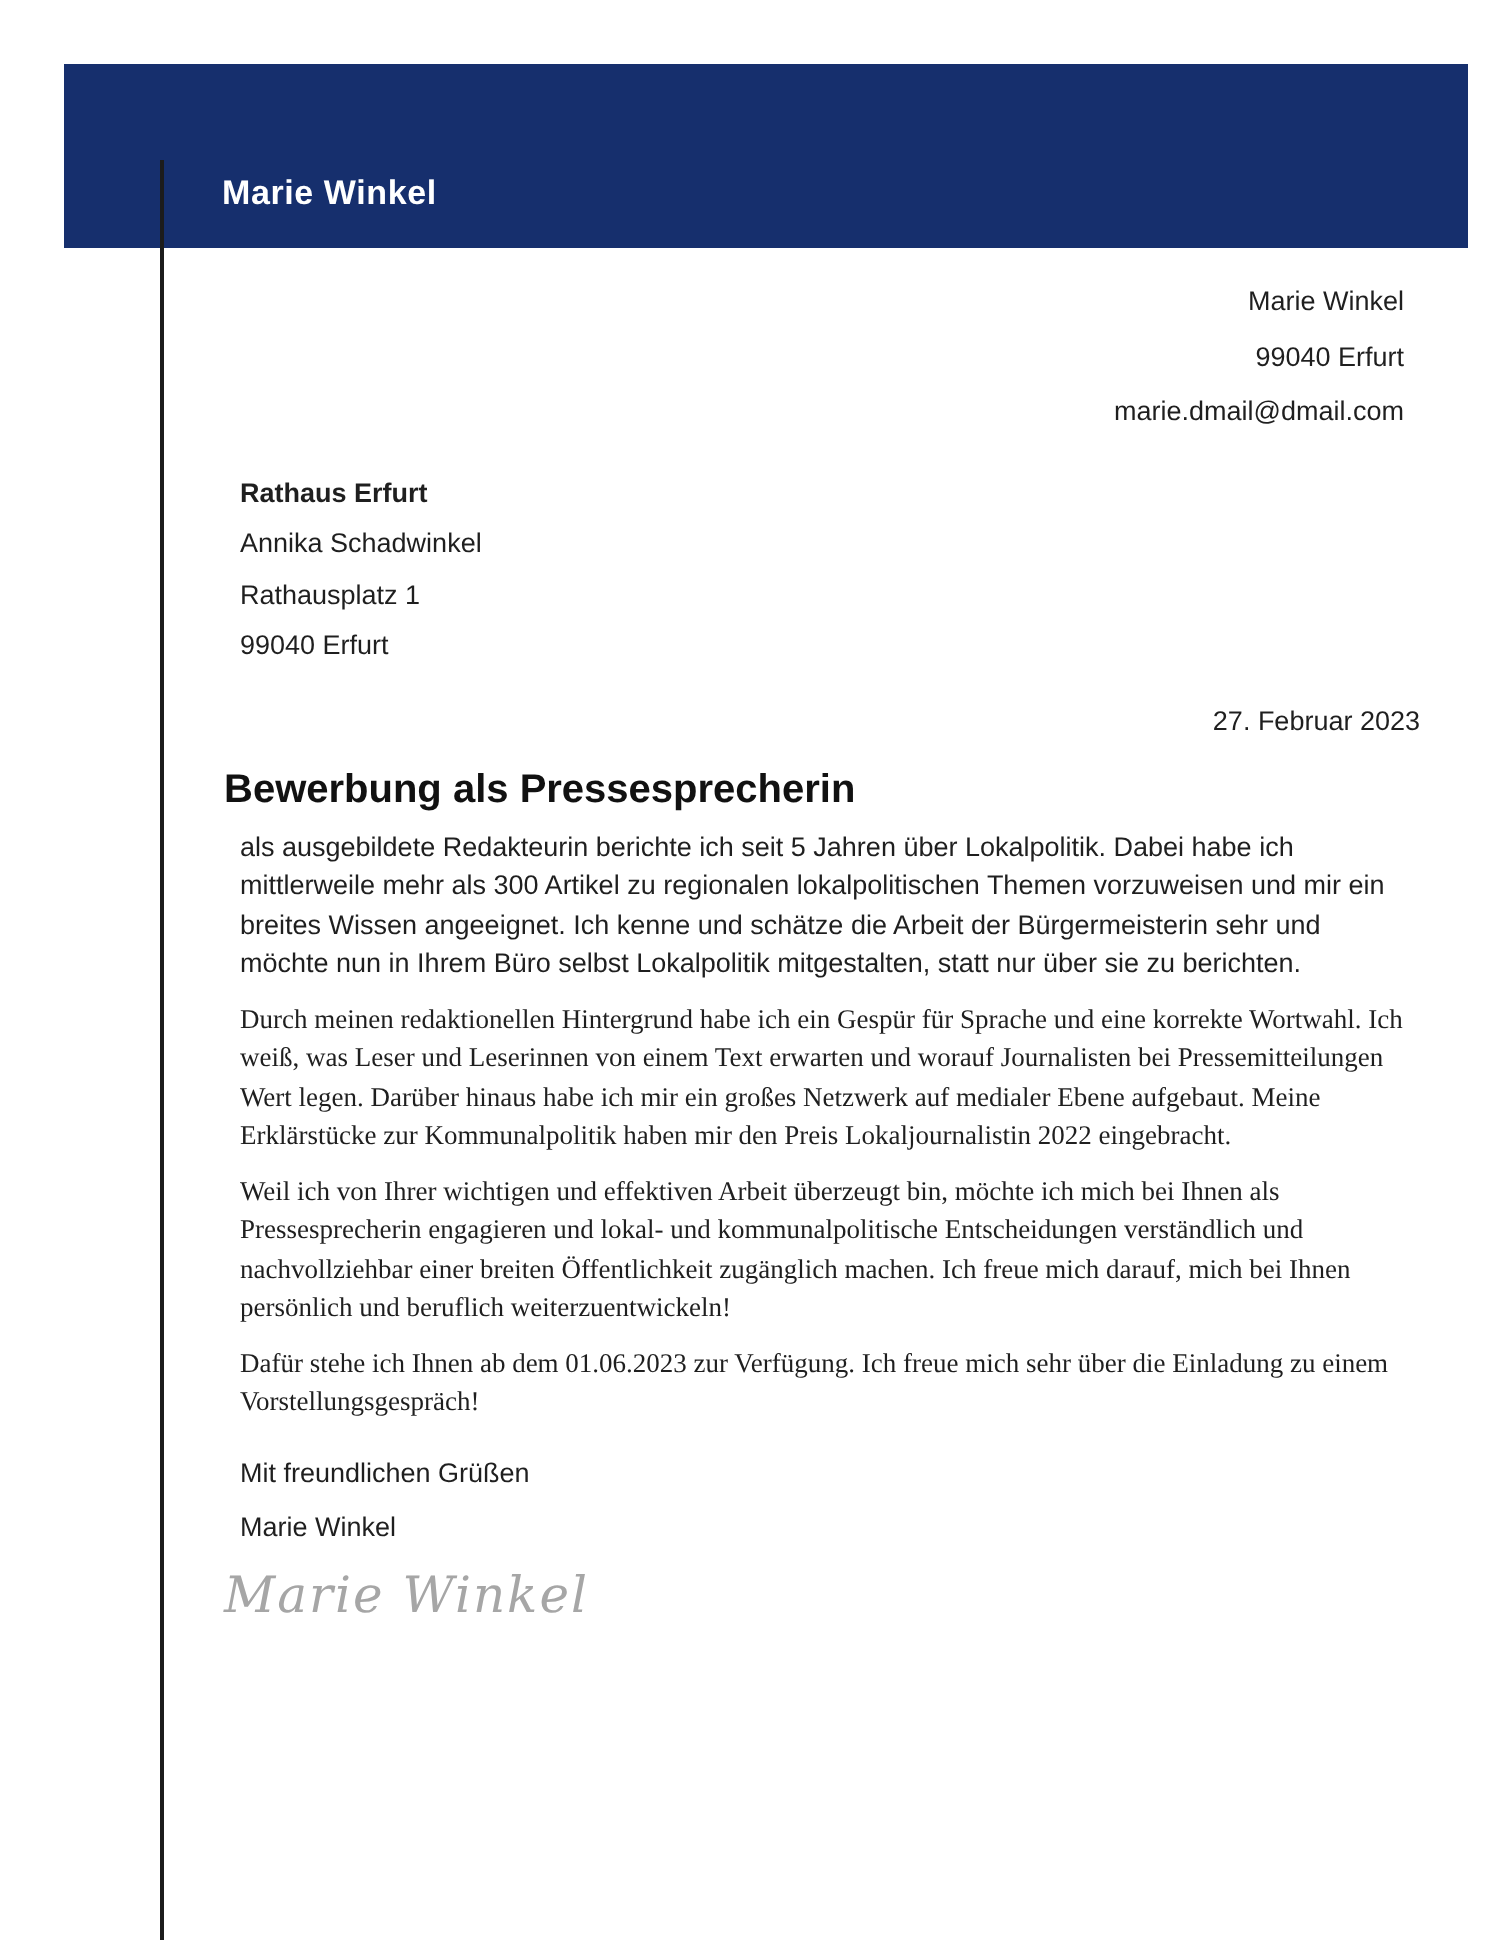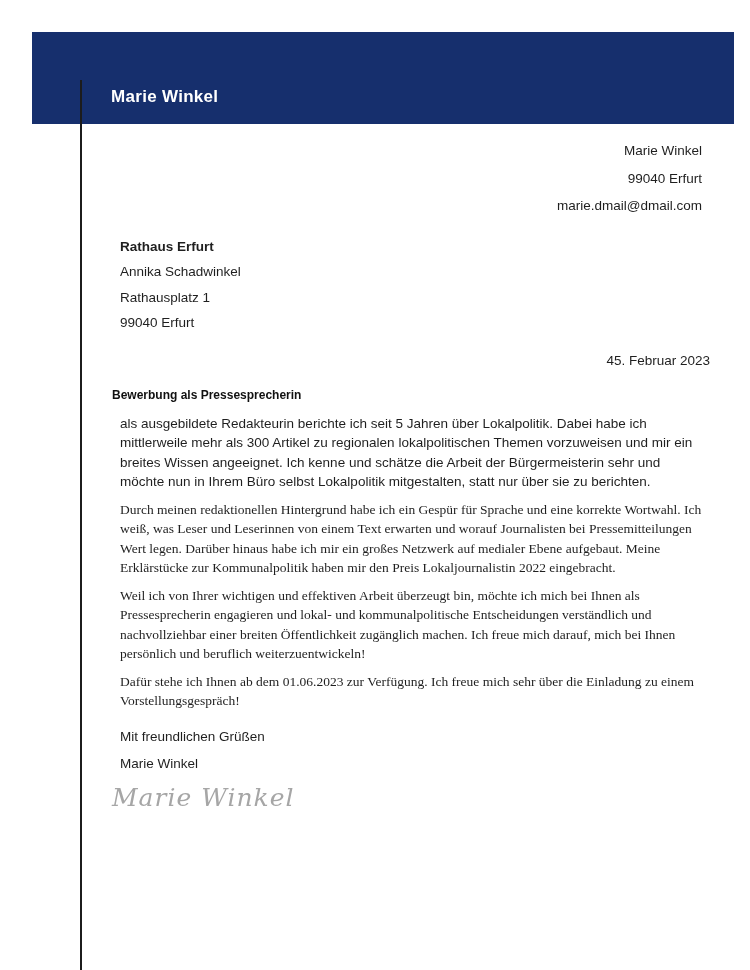--- a/index.html
+++ b/index.html
@@ -75,21 +75,21 @@
   }
   .recipient-company { font-weight: bold; }
 
   .date-line {
     margin-top: 19px;
     text-align: right;
   }
 
   .subject-line {
     margin-top: 16px;
-    font-size: 12px;
+    font-size: 20px;
     font-weight: bold;
     color: #111111;
   }
 
   .salutation { margin-top: 16px; }
 
   .body-paragraph { margin-top: 8px; padding-top: 0; }
   .body-paragraph + .body-paragraph { margin-top: 8px; font-family: Liberation Serif, serif; }
   .paragraphs { margin-top: 0; }
   .paragraphs p { margin-top: 8px; }
@@ -125,21 +125,21 @@
       <div>marie.dmail@dmail.com</div>
     </div>
 
     <div class="recipient-block">
       <div class="recipient-company">Rathaus Erfurt</div>
       <div>Annika Schadwinkel</div>
       <div>Rathausplatz 1</div>
       <div>99040 Erfurt</div>
     </div>
 
-    <div class="date-line">45. Februar 2023</div>
+    <div class="date-line">27. Februar 2023</div>
 
     <div class="subject-line">Bewerbung als Pressesprecherin</div>
 
 
     <div class="paragraphs">
       <p class="body-paragraph">als ausgebildete Redakteurin berichte ich seit 5 Jahren über Lokalpolitik. Dabei habe ich mittlerweile mehr als 300 Artikel zu regionalen lokalpolitischen Themen vorzuweisen und mir ein breites Wissen angeeignet. Ich kenne und schätze die Arbeit der Bürgermeisterin sehr und möchte nun in Ihrem Büro selbst Lokalpolitik mitgestalten, statt nur über sie zu berichten.</p>
       <p class="body-paragraph">Durch meinen redaktionellen Hintergrund habe ich ein Gespür für Sprache und eine korrekte Wortwahl. Ich weiß, was Leser und Leserinnen von einem Text erwarten und worauf Journalisten bei Pressemitteilungen Wert legen. Darüber hinaus habe ich mir ein großes Netzwerk auf medialer Ebene aufgebaut. Meine Erklärstücke zur Kommunalpolitik haben mir den Preis Lokaljournalistin 2022 eingebracht.</p>
       <p class="body-paragraph">Weil ich von Ihrer wichtigen und effektiven Arbeit überzeugt bin, möchte ich mich bei Ihnen als Pressesprecherin engagieren und lokal- und kommunalpolitische Entscheidungen verständlich und nachvollziehbar einer breiten Öffentlichkeit zugänglich machen. Ich freue mich darauf, mich bei Ihnen persönlich und beruflich weiterzuentwickeln!</p>
       <p class="body-paragraph">Dafür stehe ich Ihnen ab dem 01.06.2023 zur Verfügung. Ich freue mich sehr über die Einladung zu einem Vorstellungsgespräch!</p>
     </div>

